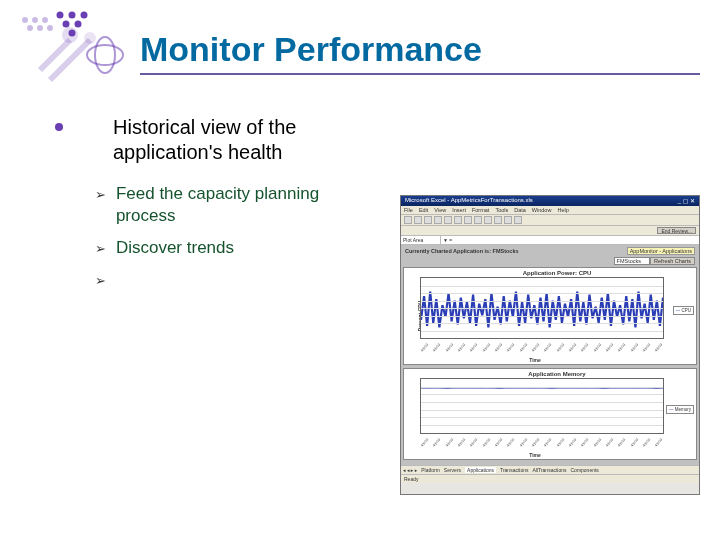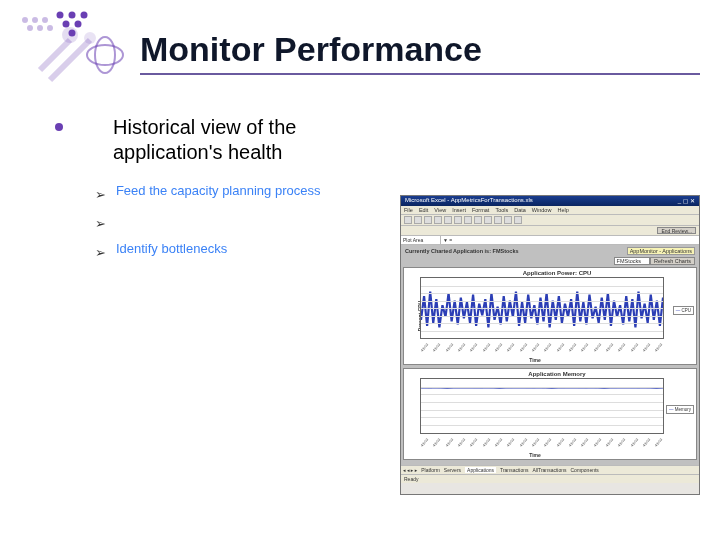--- a/index.html
+++ b/index.html
@@ -21,21 +21,21 @@
   .title-bar {
     position: absolute;
     top: 30px;
     left: 140px;
     right: 20px;
     height: 48px;
   }
   .title-text {
     font-size: 34px;
     font-weight: bold;
-    color: #0f172a;
+    color: #0369a1;
     font-family: "Trebuchet MS", Arial, sans-serif;
   }
   .title-underline {
     margin-top: 4px;
     height: 2px;
     background: #6a5a9f;
     width: 100%;
   }
   .content {
     position: absolute;
@@ -72,23 +72,23 @@
     gap: 10px;
     margin-bottom: 10px;
   }
   .sub-bullet .arrow {
     font-size: 13px;
     color: #333;
     margin-top: 4px;
     flex-shrink: 0;
   }
   .sub-bullet .txt {
-    font-size: 13px;
+    font-size: 17px;
     line-height: 1.3;
-    color: #3b82f6;
+    color: #14532d;
   }
   .screenshot {
     position: absolute;
     top: 195px;
     left: 400px;
     width: 300px;
     height: 300px;
     background: #e8e6e2;
     border: 1px solid #777;
     font-size: 6px;
@@ -308,24 +308,24 @@
     <div class="dot"></div>
     <div class="txt">Historical view of the application's health</div>
   </div>
   <div class="sub-list">
     <div class="sub-bullet">
       <div class="arrow">➢</div>
       <div class="txt">Feed the capacity planning process</div>
     </div>
     <div class="sub-bullet">
       <div class="arrow">➢</div>
+      <div class="txt">Discover trends</div>
     </div>
     <div class="sub-bullet">
       <div class="arrow">➢</div>
-      <div class="txt">Identify bottlenecks</div>
     </div>
   </div>
 </div>
 
 <div class="screenshot">
   <div class="ss-titlebar">
     <span>Microsoft Excel - AppMetricsForTransactions.xls</span>
     <span>_ ▢ ✕</span>
   </div>
   <div class="ss-menubar">

